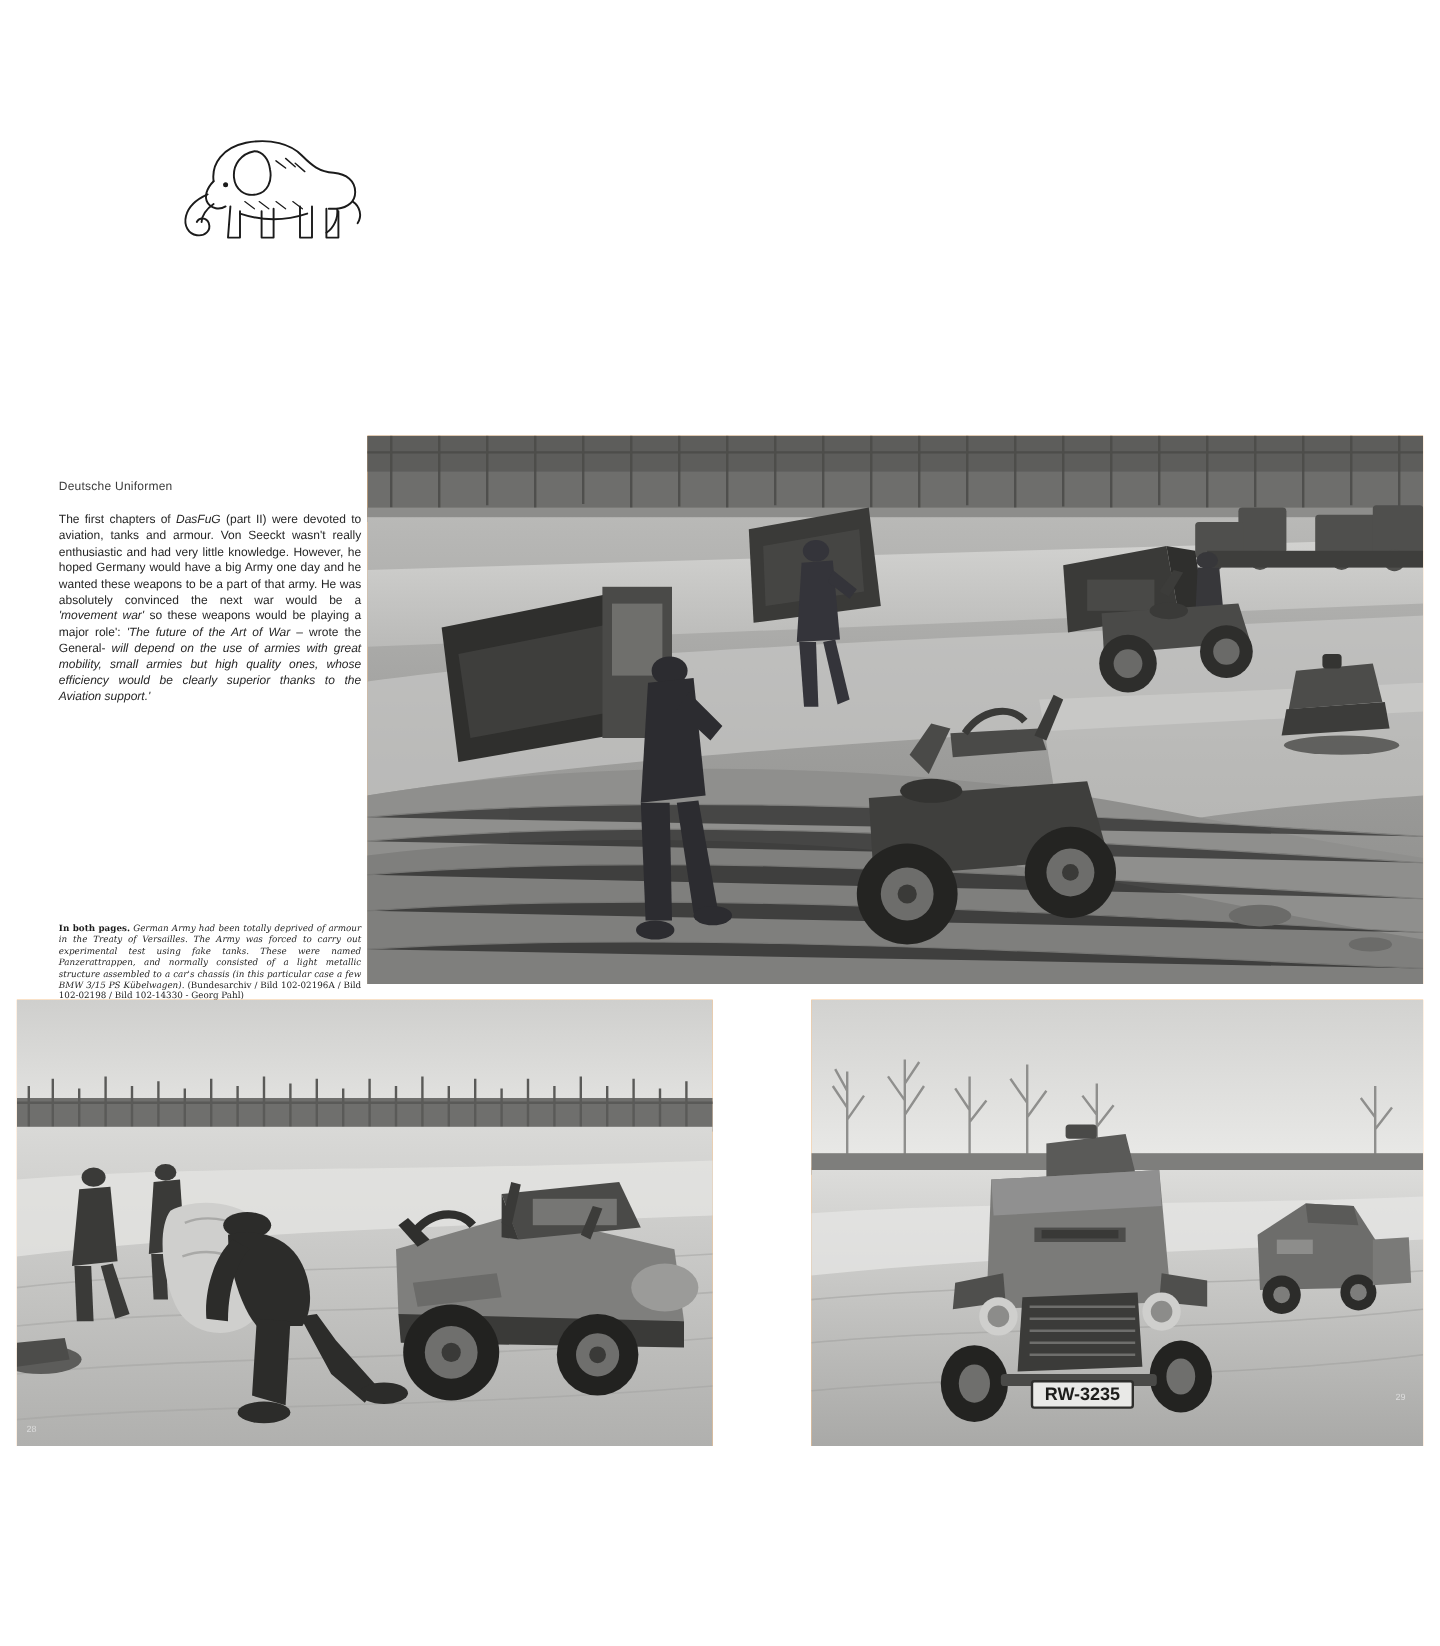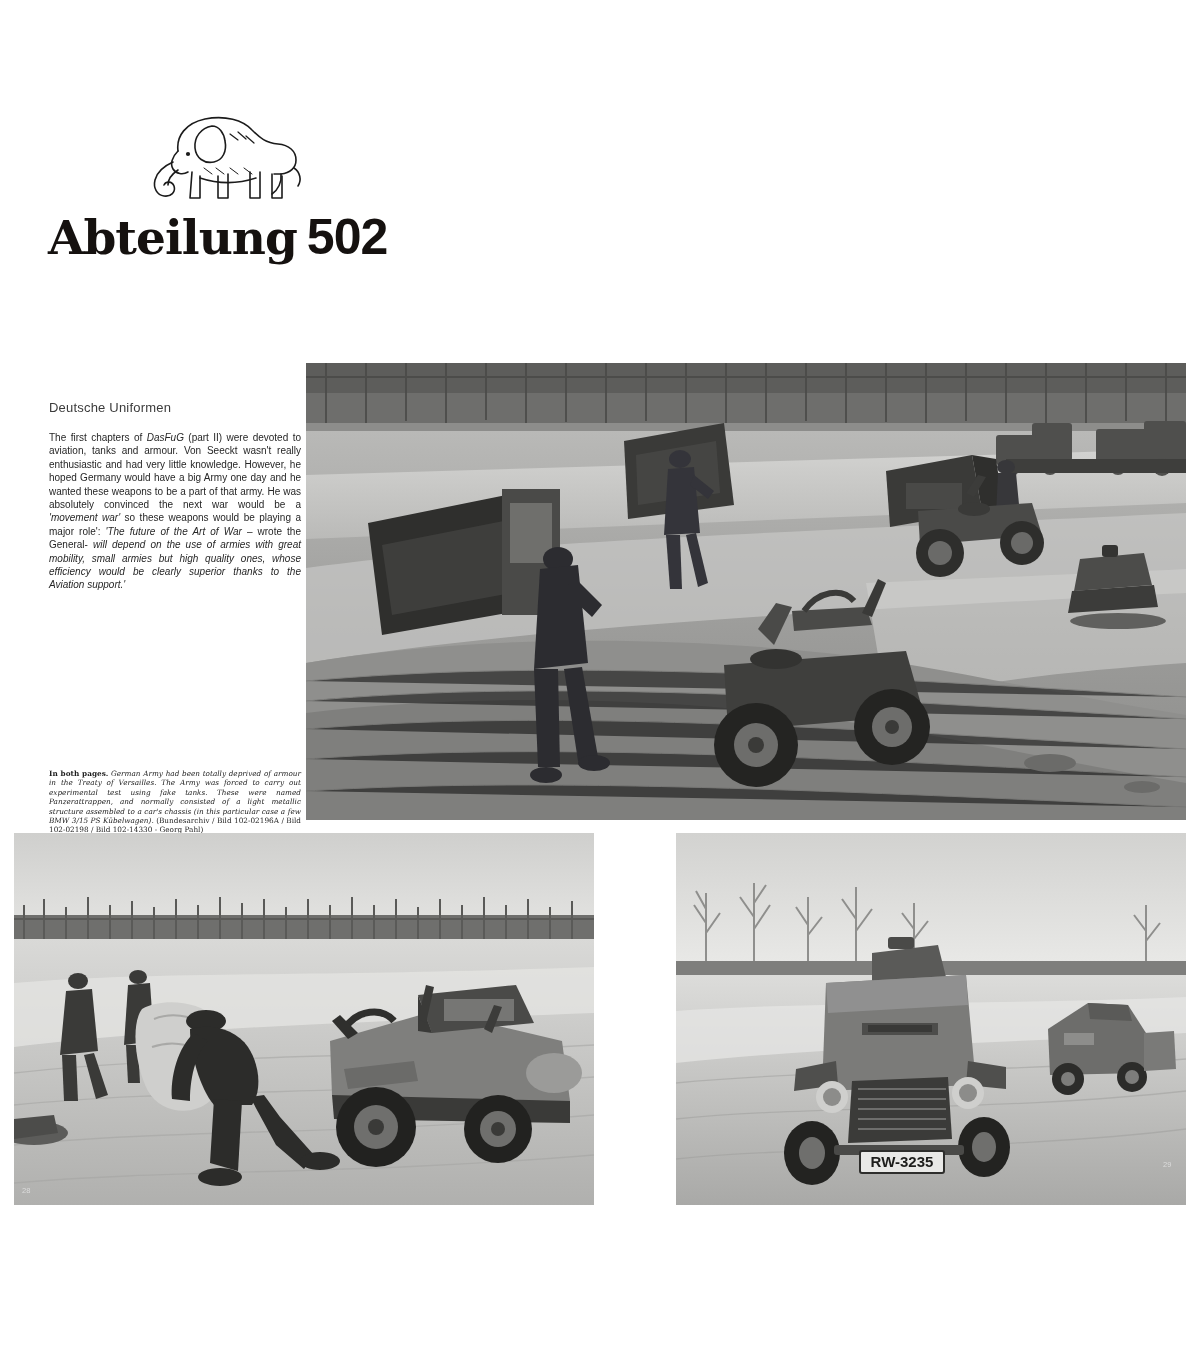--- a/index.html
+++ b/index.html
@@ -56,21 +56,21 @@
   }
 
   
   #text-column {
     position: absolute;
     left: 49px;
     top: 400px;
     width: 252px;
   }
   #deutsche-head {
-    font-size: 13px;
+    font-size: 10px;
     color: #3b3b3b;
     letter-spacing: 0.2px;
     margin-bottom: 16px;
     font-family: "Liberation Sans", sans-serif;
   }
   #body-text {
     font-size: 10px;
     line-height: 13.4px;
     color: #262626;
     text-align: justify;
@@ -163,23 +163,20 @@
         <path d="M74 68 C92 74 112 74 130 68"></path>
 
         <path d="M168 58 C174 62 176 70 172 76"></path>
 
         <path d="M104 24 L112 30 M112 22 L120 29 M120 26 L128 33" stroke-width="1.2"></path>
         <path d="M78 58 L86 64 M90 58 L98 64 M104 58 L112 64 M118 58 L126 64" stroke-width="1"></path>
       </g>
     </svg>
   </div>
 
-  <div id="brand-title">
-    <span id="brand-word">Abteilung</span><span id="brand-number">502</span>
-  </div>
 </div>
 
 <div id="text-column">
   <div id="deutsche-head">Deutsche Uniformen</div>
   <div id="body-text">The first chapters of <i>DasFuG</i> (part II) were devoted to aviation, tanks and armour. Von Seeckt wasn't really enthusiastic and had very little knowledge. However, he hoped Germany would have a big Army one day and he wanted these weapons to be a part of that army. He was absolutely convinced the next war would be a <i>'movement war'</i> so these weapons would be playing a major role': <i>'The future of the Art of War</i> – wrote the General- <i>will depend on the use of armies with great mobility, small armies but high quality ones, whose efficiency would be clearly superior thanks to the Aviation support.'</i></div>
 </div>
 
 <div id="caption-block"><b>In both pages.</b> <i>German Army had been totally deprived of armour in the Treaty of Versailles. The Army was forced to carry out experimental test using fake tanks. These were named Panzerattrappen, and normally consisted of a light metallic structure assembled to a car's chassis (in this particular case a few BMW 3/15 PS Kübelwagen).</i> (Bundesarchiv / Bild 102-02196A / Bild 102-02198 / Bild 102-14330 - Georg Pahl)</div>
 
 <div class="photo" id="photo-top">

